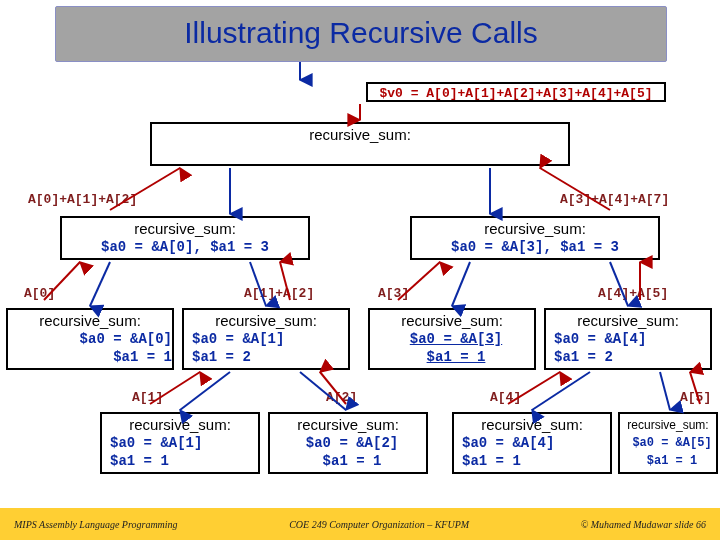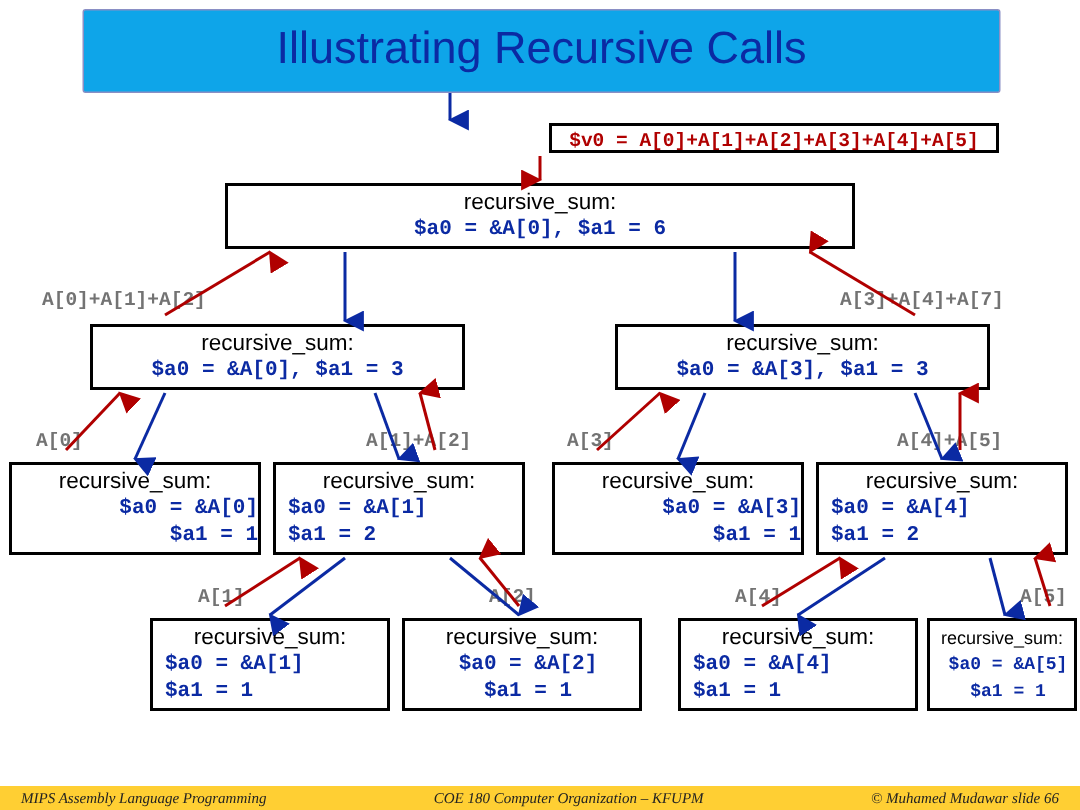--- a/index.html
+++ b/index.html
@@ -11,21 +11,21 @@
     background: #fff;
     overflow: hidden;
     position: relative;
   }
   .titlebox {
     position: absolute;
     left: 55px;
     top: 6px;
     width: 610px;
     height: 54px;
-    background: #0ea5e9;
+    background: #a3a3a3;
     border: 1px solid #8a8fc5;
     border-radius: 2px;
     text-align: center;
     color: #0b2aa3;
     font-family: "Comic Sans MS", "Trebuchet MS", sans-serif;
     font-size: 30px;
     line-height: 52px;
   }
   .box {
     position: absolute;
@@ -57,28 +57,28 @@
     font-size: 14px;
     color: #0b2aa3;
     line-height: 18px;
     padding-bottom: 2px;
   }
   .ret {
     position: absolute;
     font-family: "Courier New", monospace;
     font-weight: bold;
     font-size: 13px;
-    color: #737373;
+    color: #7f1d1d;
   }
   .footer {
     position: absolute;
     left: 0;
     bottom: 0;
     width: 720px;
-    height: 16px;
+    height: 32px;
     background: #ffcf33;
     font-size: 10px;
     font-style: italic;
     font-family: Georgia, serif;
     color: #222;
     display: flex;
     align-items: center;
     justify-content: space-between;
     padding: 0 14px;
     box-sizing: border-box;
@@ -92,21 +92,20 @@
 </style>
 </head>
 <body>
 
 <div class="titlebox">Illustrating Recursive Calls</div>
 
 <div class="box result" style="left:338px; top:82px; width:300px; height:20px;">$v0 = A[0]+A[1]+A[2]+A[3]+A[4]+A[5]</div>
 
 <div class="box callbox" style="left:150px; top:122px; width:420px; height:44px;">
   <div class="hdr">recursive_sum:</div>
-  <div class="args">$a0 = &amp;A[0], $a1 = 6</div>
 </div>
 
 <div class="ret" style="left:28px;  top:192px;">A[0]+A[1]+A[2]</div>
 <div class="ret" style="left:560px; top:192px;">A[3]+A[4]+A[7]</div>
 
 <div class="box callbox" style="left:60px;  top:216px; width:250px; height:44px;">
   <div class="hdr">recursive_sum:</div>
   <div class="args">$a0 = &amp;A[0], $a1 = 3</div>
 </div>
 <div class="box callbox" style="left:410px; top:216px; width:250px; height:44px;">
@@ -124,21 +123,21 @@
   <div class="args" style="white-space:pre; text-align:right; padding-left:8px;">$a0 = &amp;A[0]
 $a1 = 1</div>
 </div>
 <div class="box callbox" style="left:182px; top:308px; width:168px; height:62px;">
   <div class="hdr">recursive_sum:</div>
   <div class="args" style="white-space:pre; text-align:left; padding-left:8px;">$a0 = &amp;A[1]
 $a1 = 2</div>
 </div>
 <div class="box callbox" style="left:368px; top:308px; width:168px; height:62px;">
   <div class="hdr">recursive_sum:</div>
-  <div class="args" style="white-space:pre; text-align:right; padding-left:8px;">$a0 = &amp;A[3]
+  <div class="args" style="white-space:pre; text-align:center; padding-left:8px;text-decoration:underline;">$a0 = &amp;A[3]
 $a1 = 1</div>
 </div>
 <div class="box callbox" style="left:544px; top:308px; width:168px; height:62px;">
   <div class="hdr">recursive_sum:</div>
   <div class="args" style="white-space:pre; text-align:left; padding-left:8px;">$a0 = &amp;A[4]
 $a1 = 2</div>
 </div>
 
 <div class="ret" style="left:132px; top:390px;">A[1]</div>
 <div class="ret" style="left:326px; top:390px;">A[2]</div>
@@ -203,15 +202,15 @@
   <line x1="660" y1="372" x2="670" y2="410" stroke="#0b2aa3" stroke-width="2" marker-end="url(#ahDown)"></line>
 
   <line x1="150" y1="404" x2="200" y2="372" stroke="#b00000" stroke-width="2" marker-end="url(#ahUp)"></line>
   <line x1="346" y1="404" x2="320" y2="372" stroke="#b00000" stroke-width="2" marker-end="url(#ahUp)"></line>
   <line x1="508" y1="404" x2="560" y2="372" stroke="#b00000" stroke-width="2" marker-end="url(#ahUp)"></line>
   <line x1="700" y1="404" x2="690" y2="372" stroke="#b00000" stroke-width="2" marker-end="url(#ahUp)"></line>
 </svg>
 
 <div class="footer">
   <span>MIPS Assembly Language Programming</span>
-  <span>COE 180 Computer Organization – KFUPM</span>
+  <span>COE 249 Computer Organization – KFUPM</span>
   <span>© Muhamed Mudawar   slide 66</span>
 </div>
 
 </body></html>

